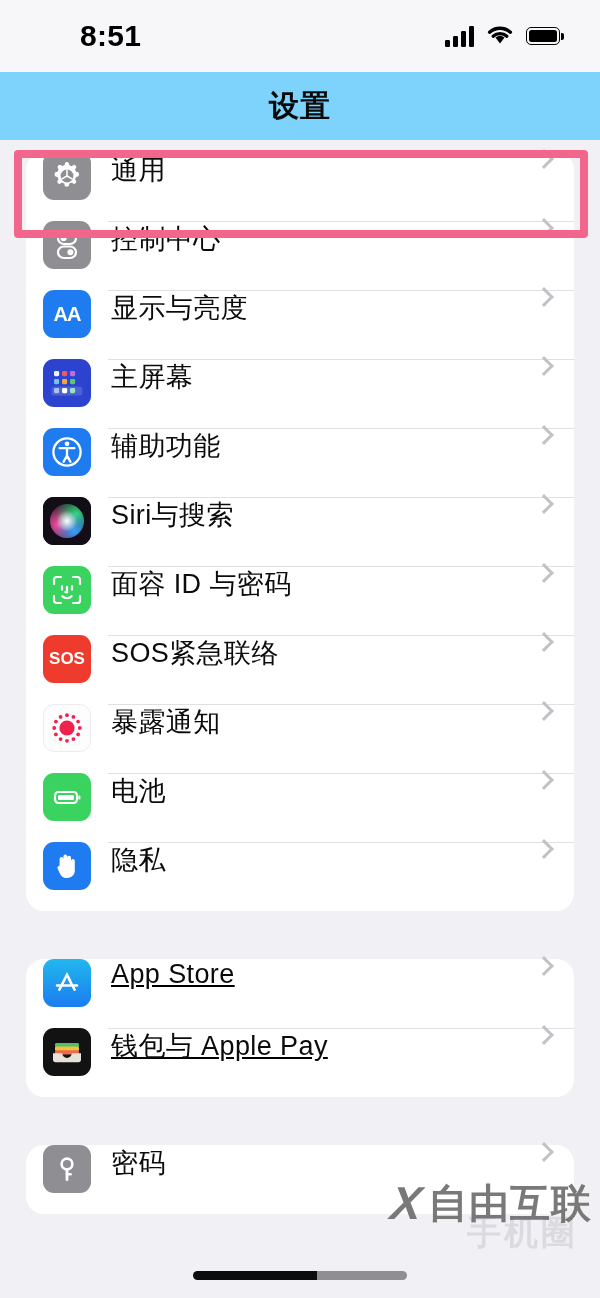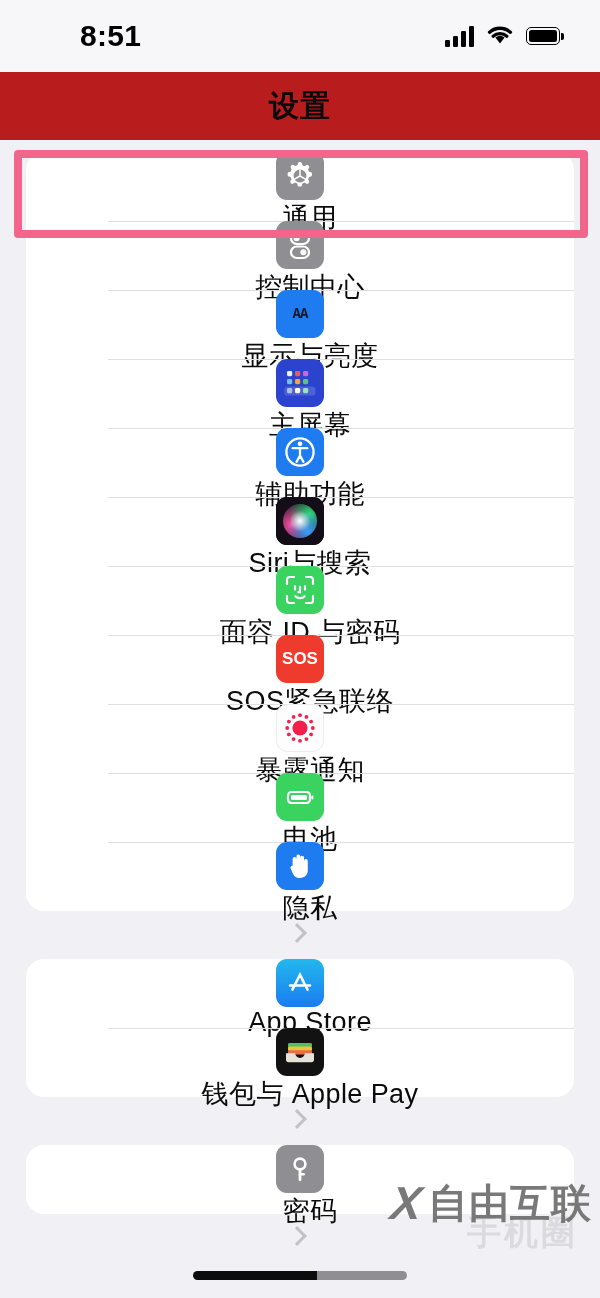--- a/index.html
+++ b/index.html
@@ -66,21 +66,21 @@
     width: 100%; height: 100%;
     background: #000;
     border-radius: 2.5px;
   }
 
   
   #nav-title {
     position: absolute;
     top: 72px; left: 0;
     width: 600px; height: 68px;
-    background: #b91c1c;
+    background: #7dd3fc;
     display: flex;
     align-items: center;
     justify-content: center;
     font-size: 30px;
     font-weight: 700;
     color: #0a0a0a;
     letter-spacing: 1px;
   }
 
   
@@ -92,31 +92,29 @@
     background: #f1f1f5;
     overflow: hidden;
   }
 
   .group {
     margin: 0 26px;
     background: #ffffff;
     border-radius: 18px;
   }
   .group.first { margin-top: 12px; }
-  .group.second { margin-top: 48px; }
+  .group.second { margin-top: 48px; text-decoration: underline; }
   .group.third { margin-top: 48px; }
 
   .row {
     position: relative;
     display: flex;
-    align-items: center;
     height: 69px;
     padding-left: 17px;
     padding-right: 17px;
-    flex-direction: column;
   }
   .row + .row::before {
     content: "";
     position: absolute;
     left: 82px; right: 0; top: 0;
     height: 1px;
     background: #e0e0e2;
   }
 
   .icon-box {
@@ -277,21 +275,21 @@
             <rect x="8" y="18.5" width="18" height="11.5" rx="5.75" fill="none" stroke="#fff" stroke-width="2.2"></rect>
             <circle cx="20.4" cy="24.25" r="3" fill="#fff"></circle>
           </svg>
         </span>
         <span class="row-label">控制中心</span>
         <span class="chev"></span>
       </div>
 
       <div class="row">
         <span class="icon-box" style="background:#1e7bf0;">
-          <span style="color:#0f172a;font-size:14px;font-weight:700;letter-spacing:-1px;font-family:Liberation Mono, monospace;">AA</span>
+          <span style="color:#ffffff;font-size:20px;font-weight:700;letter-spacing:-1px;font-family:Liberation Sans, sans-serif;">AA</span>
         </span>
         <span class="row-label">显示与亮度</span>
         <span class="chev"></span>
       </div>
 
       <div class="row">
         <span class="icon-box" style="background:#2b43cf;">
           <svg width="40" height="40" viewBox="0 0 40 40">
             <g>
               <rect x="7" y="8" width="5.2" height="5.2" rx="1.4" fill="#eef1ff"></rect>

